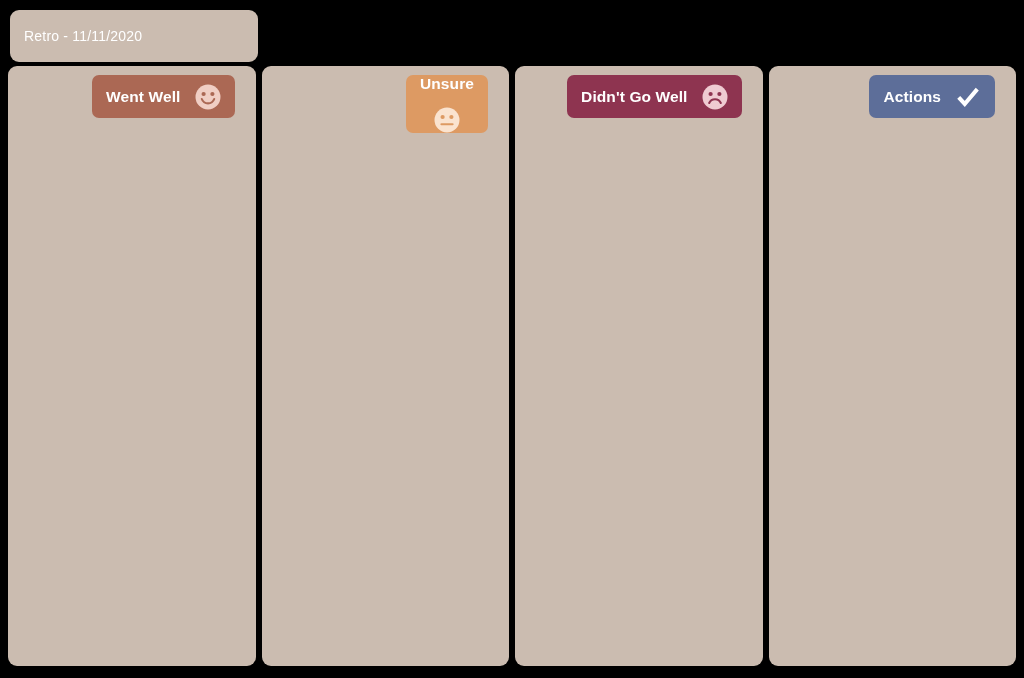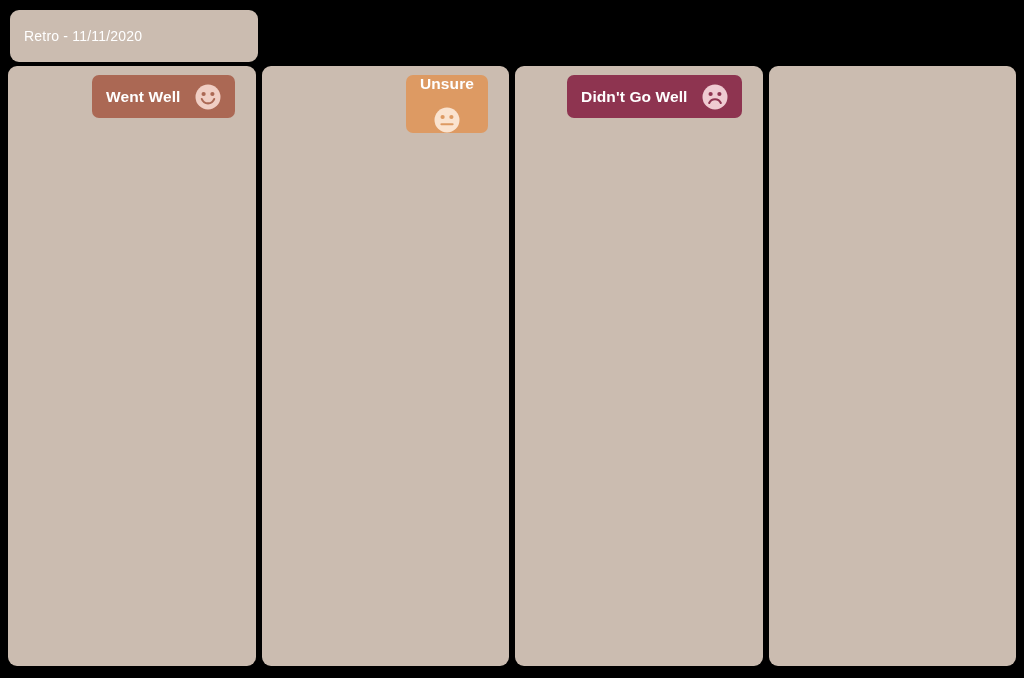--- a/index.html
+++ b/index.html
@@ -168,20 +168,28 @@
     <div class="card"></div>
     <div class="card"></div>
     <div class="card"></div>
     <div class="card"></div>
     <div class="card"></div>
     <div class="card"></div>
     <div class="card"></div>
   </div>
 
   <div class="column">
+    <div class="col-header hdr-actions">
+      <span class="col-title">Actions</span>
+      <span class="col-icon">
+        <svg width="28" height="26" viewBox="0 0 28 26">
+          <path d="M4 13.5 L10.5 20.5 L24 4.5" fill="none" stroke="#ffffff" stroke-width="4.4" stroke-linecap="butt" stroke-linejoin="miter"></path>
+        </svg>
+      </span>
+    </div>
     <div class="card"></div>
     <div class="card"></div>
     <div class="card"></div>
     <div class="card"></div>
     <div class="card"></div>
     <div class="card"></div>
     <div class="card"></div>
   </div>
 
 </div>

